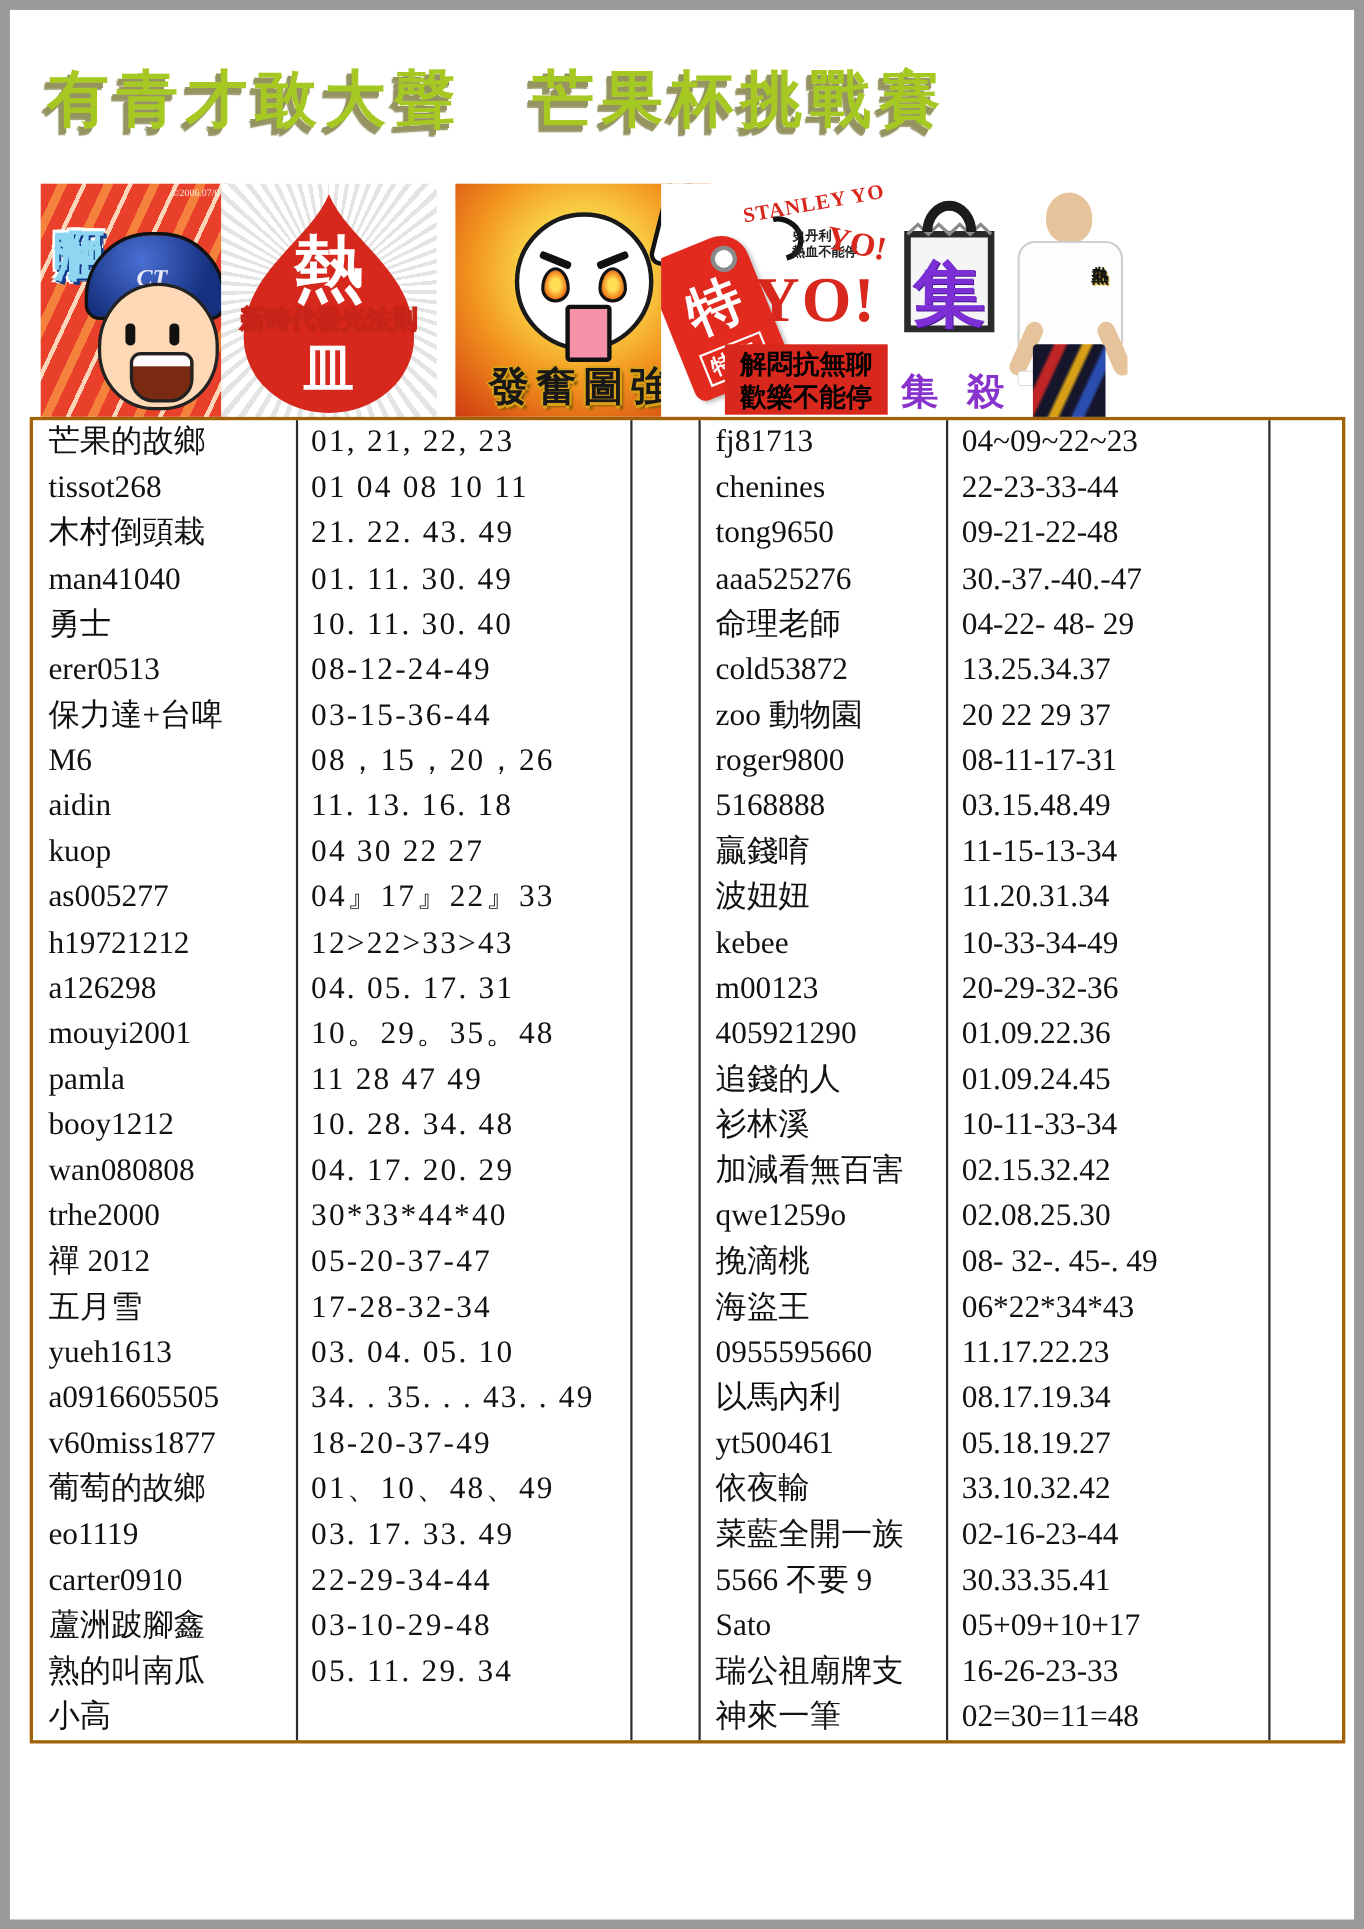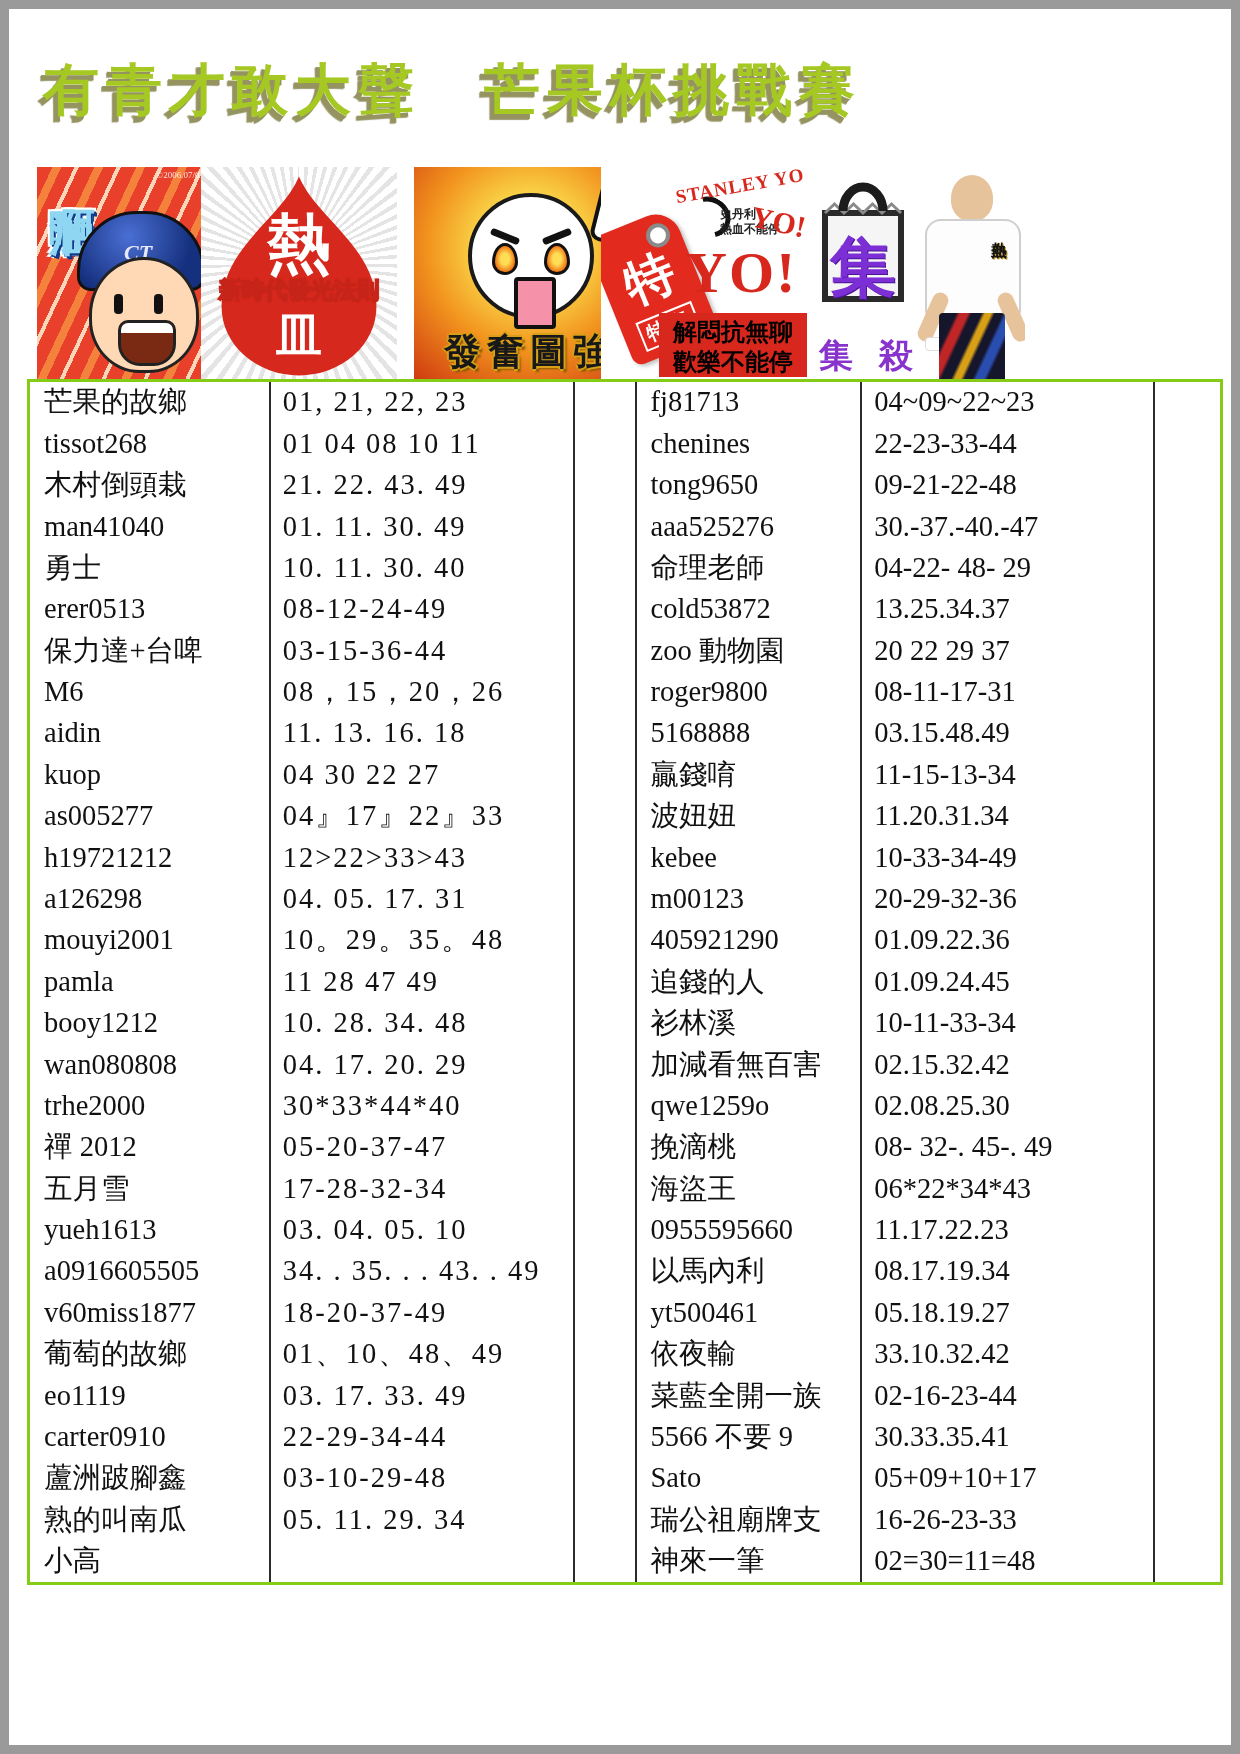--- a/index.html
+++ b/index.html
@@ -74,21 +74,21 @@
   .b6 .logo{position:absolute;right:10px;top:8px;font-size:16px;font-weight:900;color:#151515;writing-mode:vertical-rl;text-shadow:1px 1px 0 #caa22a;}
   .b6 .armL,.b6 .armR{position:absolute;top:70px;width:16px;height:52px;background:#e6c39a;border-radius:8px;}
   .b6 .armL{left:-2px;transform:rotate(24deg);}
   .b6 .armR{right:-2px;transform:rotate(-24deg);}
   .b6 .wrist{position:absolute;left:-2px;top:116px;width:16px;height:12px;background:#fff;border:1px solid #ddd;border-radius:4px;}
   .b6 .pants{position:absolute;left:22px;top:146px;width:66px;height:66px;border-radius:4px 4px 0 0;
       background:linear-gradient(115deg,#15152c 0 18%,#c02626 22% 30%,#15152c 34% 44%,#d8a017 48% 54%,#15152c 58% 66%,#2a4db0 70% 78%,#15152c 82% 100%);}
   
   .tableBox{
     position:absolute; left:18px; top:370px; width:1196px; height:1206px;
-    border:3px solid #84cc16; box-sizing:border-box; display:flex; background:#fff;
+    border:3px solid #a16207; box-sizing:border-box; display:flex; background:#fff;
   }
   .col{display:grid; box-sizing:border-box; border-right:2px solid #2b2b2b; height:100%;}
   .col:last-child{border-right:none;}
   .w-lname{width:241px}.w-lnums{width:304px}.w-sp1{width:62px}
   .w-rname{width:226px}.w-rnums{width:293px}.w-sp2{width:65px}
   .cell{display:flex;align-items:center;font-size:28.5px;line-height:1;overflow:hidden;white-space:nowrap;}
   .cell.name{padding-left:14px;}
   .cell.nums{padding-left:12px;}
   .col.lnums .cell{letter-spacing:2px;}
 </style>

